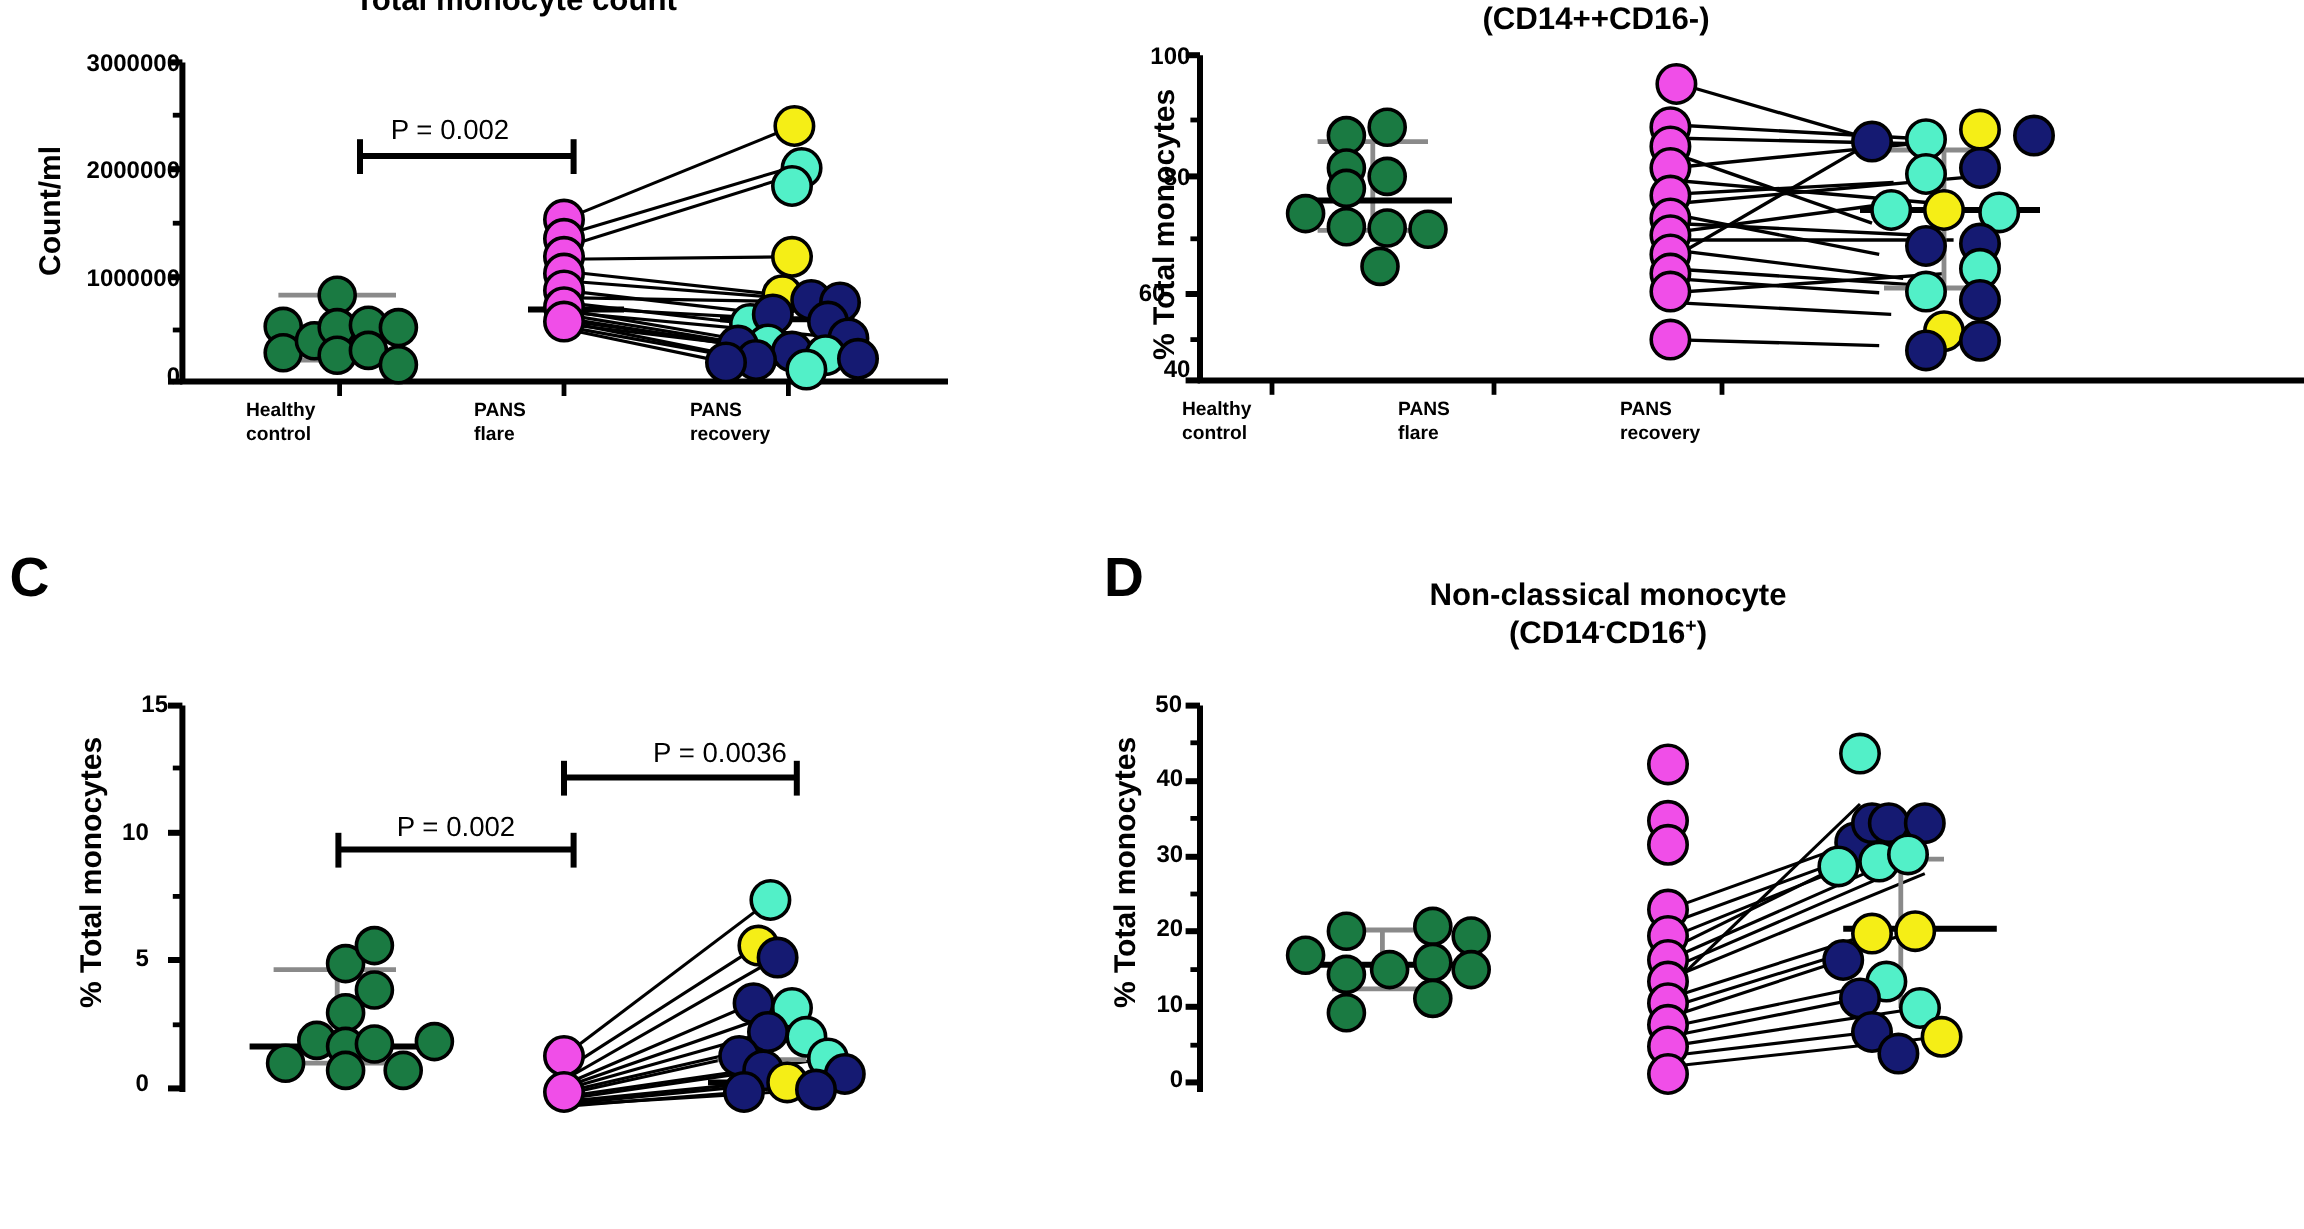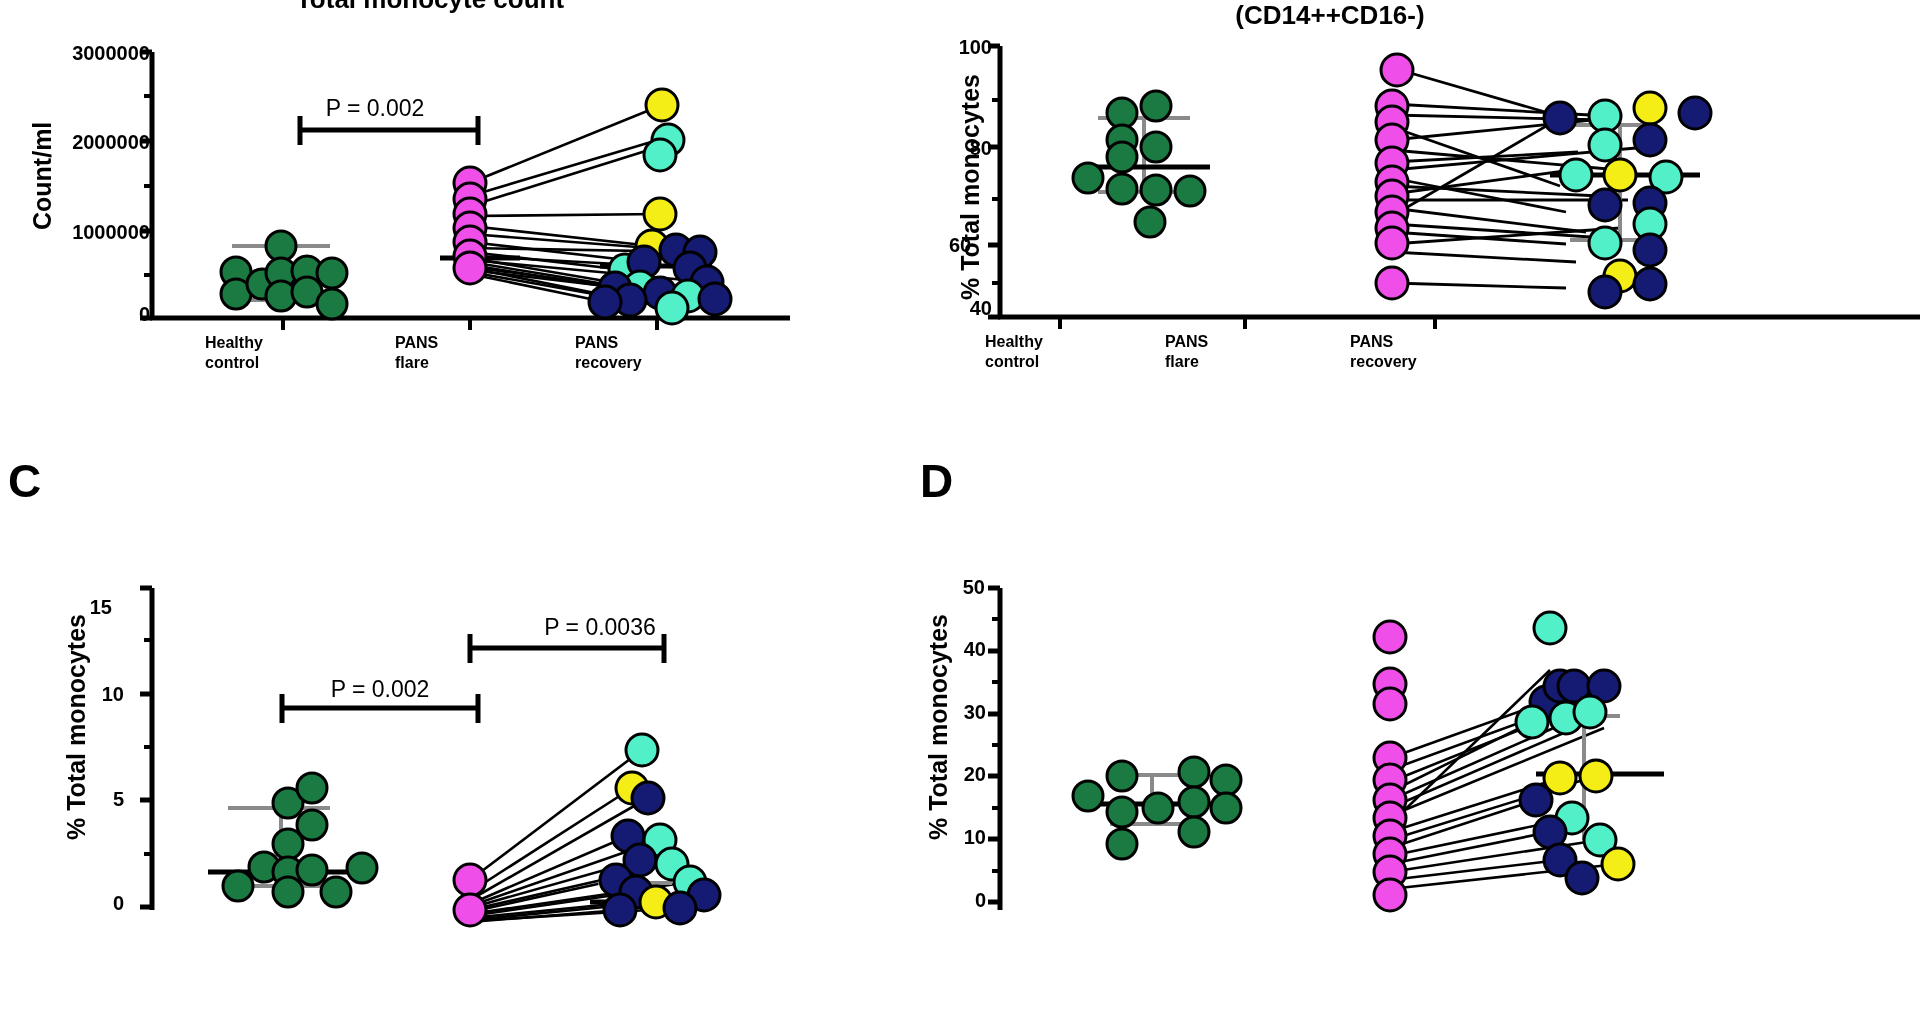--- a/index.html
+++ b/index.html
@@ -302,21 +302,21 @@
       </g>
     </svg>
   </div>
 
   <div class="panel" style="left:0;top:440px;width:860px;height:584px;">
     <div class="panel-letter" style="left:8px;top:18px;"><span>C</span></div>
 
 
     <div class="ylabel" style="left:62px;top:400px;"><span>% Total monocytes</span></div>
 
-    <div class="ytick" style="left:48px;top:136px;width:64px;margin-top:20px;"><span>15</span></div>
+    <div class="ytick" style="left:76px;top:136px;width:64px;"><span>15</span></div>
     <div class="ytick" style="left:60px;top:243px;width:64px;"><span>10</span></div>
     <div class="ytick" style="left:60px;top:348px;width:64px;"><span>5</span></div>
     <div class="ytick" style="left:60px;top:452px;width:64px;"><span>0</span></div>
 
     <div class="pval" style="left:240px;top:236px;width:280px;"><span>P = 0.002</span></div>
     <div class="pval" style="left:440px;top:174px;width:320px;"><span>P = 0.0036</span></div>
 
     <svg width="860" height="584">
       <g>
         <line x1="152" y1="148" x2="152" y2="470" stroke="#000" stroke-width="5"></line>
@@ -402,20 +402,24 @@
         <circle cx="656" cy="462" r="16" fill="#f5ee16" stroke="#000" stroke-width="3"></circle>
         <circle cx="680" cy="468" r="16" fill="#151a72" stroke="#000" stroke-width="3"></circle>
         <circle cx="620" cy="470" r="16" fill="#151a72" stroke="#000" stroke-width="3"></circle>
       </g>
     </svg>
   </div>
 
   <div class="panel" style="left:860px;top:440px;width:1060px;height:584px;">
     <div class="panel-letter" style="left:60px;top:18px;"><span>D</span></div>
 
+    <div class="panel-title" style="left:170px;top:40px;width:620px;">
+      <span>Non-classical monocyte</span><br>
+      <span>(CD14<sup>-</sup>CD16<sup>+</sup>)</span>
+    </div>
 
     <div class="ylabel" style="left:64px;top:400px;"><span>% Total monocytes</span></div>
 
     <div class="ytick" style="left:61px;top:136px;width:64px;"><span>50</span></div>
     <div class="ytick" style="left:62px;top:198px;width:64px;"><span>40</span></div>
     <div class="ytick" style="left:62px;top:261px;width:64px;"><span>30</span></div>
     <div class="ytick" style="left:62px;top:323px;width:64px;"><span>20</span></div>
     <div class="ytick" style="left:62px;top:386px;width:64px;"><span>10</span></div>
     <div class="ytick" style="left:62px;top:449px;width:64px;"><span>0</span></div>
 

